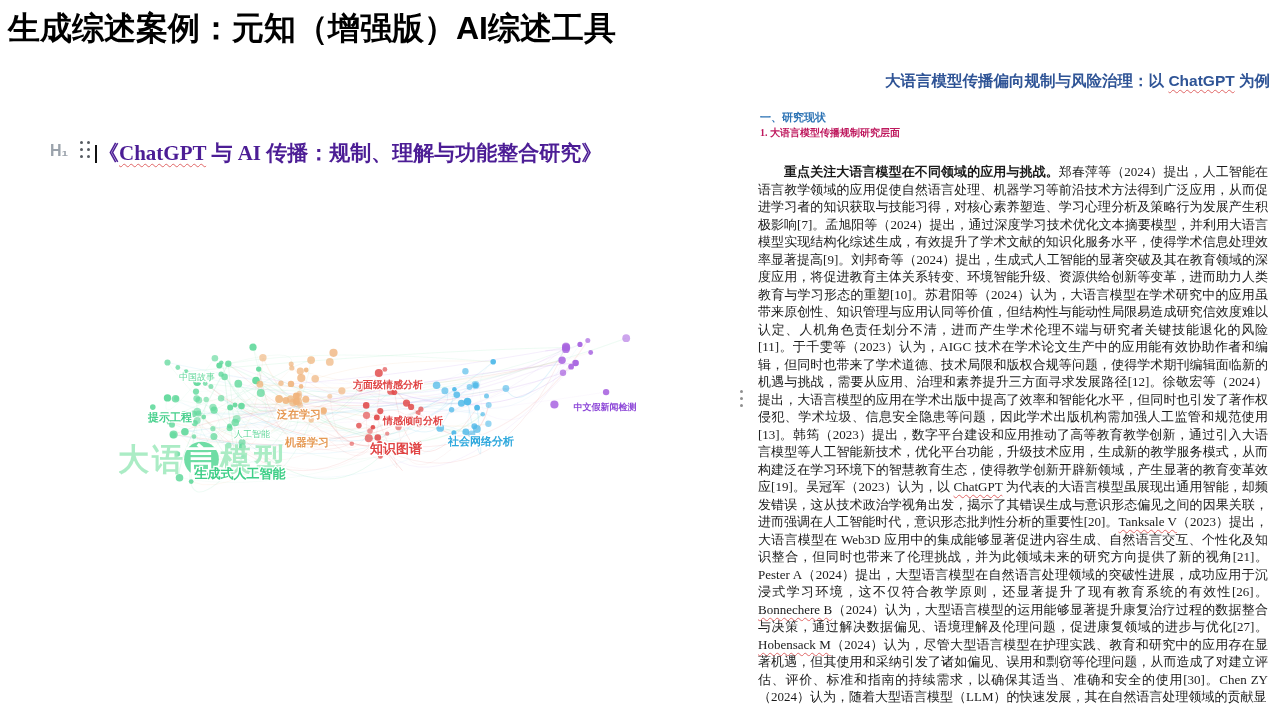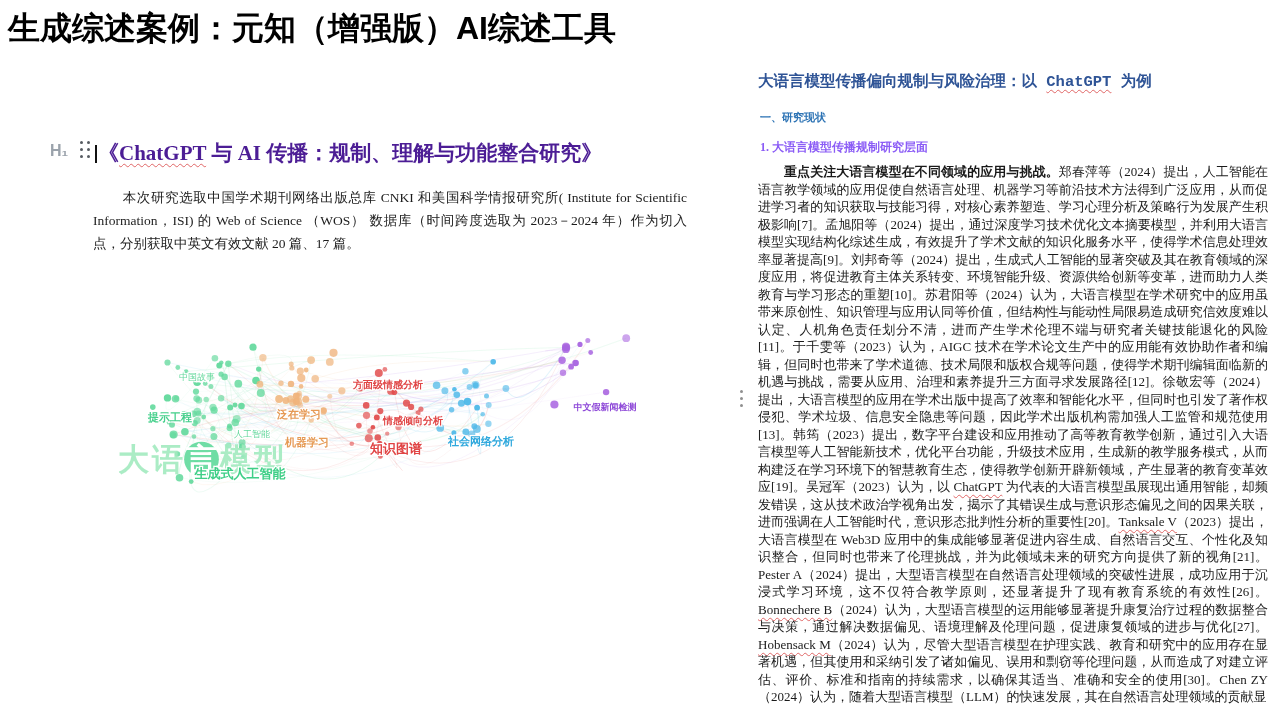--- a/index.html
+++ b/index.html
@@ -17,25 +17,25 @@
   .caret{display:inline-block;width:2px;height:18px;background:#111;vertical-align:-3px;margin-right:1px;}
   .doc-para{position:absolute;left:93px;top:186px;width:594px;font-family:"Liberation Serif",serif;
         font-size:13.5px;line-height:23px;text-align:justify;color:#1c1c1c;text-indent:2.2em;}
   .graph-wrap{position:absolute;left:100px;top:288px;width:560px;height:282px;}
   .fig-caption{position:absolute;left:100px;top:572px;width:560px;text-align:center;
         font-family:"Liberation Serif",serif;font-size:13.5px;font-weight:700;color:#111;}
   
   .divider-handle{position:absolute;left:740px;top:390px;display:flex;flex-direction:column;gap:4px;}
   .divider-handle i{width:3px;height:3px;border-radius:50%;background:#8f8f8f;display:block;}
   
-  .r-title{position:absolute;left:758px;top:71px;width:512px;text-align:left;font-size:15.5px;
-        font-weight:700;color:#2f5496;font-family:Liberation Mono, monospace;}
+  .r-title{position:absolute;left:758px;top:71px;width:512px;text-align:right;font-size:15.5px;
+        font-weight:700;color:#2f5496;font-family:Liberation Sans, sans-serif;}
   .r-heading{position:absolute;left:760px;top:110px;font-size:11px;font-weight:700;color:#2e74b5;
         font-family:"Liberation Sans",sans-serif;}
-  .r-subheading{position:absolute;left:760px;top:139px;font-size:12px;font-weight:700;color:#8b5cf6;
+  .r-subheading{position:absolute;left:760px;top:126px;font-size:10px;font-weight:700;color:#be185d;
         font-family:"Liberation Serif",serif;}
   .r-para{position:absolute;left:758px;top:163px;width:510px;height:557px;overflow:hidden;
         font-family:"Liberation Serif",serif;font-size:13px;line-height:17.5px;text-align:justify;
         color:#1a1a1a;text-indent:2em;}
   .seg-bold{font-weight:700;}
   .seg-wavy{text-decoration-line:underline;text-decoration-style:wavy;
         text-decoration-color:#e06666;text-decoration-thickness:1px;text-underline-offset:3px;}
 </style>
 </head>
 <body>
@@ -51,21 +51,20 @@
       <i></i>
       <i></i>
       <i></i>
       <i></i>
   </div>
 
   <div class="doc-title">
     <span class="caret"></span><span><span>《</span><span class="seg-wavy">ChatGPT</span><span> 与  AI 传播：规制、理解与功能整合研究》</span></span>
   </div>
 
-  <div class="doc-para">本次研究选取中国学术期刊网络出版总库 CNKI 和美国科学情报研究所( Institute for Scientific Information，ISI) 的 Web of Science （WOS） 数据库（时间跨度选取为 2023－2024 年）作为切入点，分别获取中英文有效文献 20 篇、17 篇。</div>
 
   <div class="graph-wrap">
     <svg id="netsvg" width="560" height="282" viewBox="0 0 560 282">
         <g>
           <path d="M285.3,162.9 Q178.7,173.5 160.8,105.0" fill="none" stroke="#e14b4b" stroke-opacity="0.07" stroke-width="0.74"></path>
           <path d="M191.2,76.1 Q210.6,113.9 306.5,115.1" fill="none" stroke="#e14b4b" stroke-opacity="0.10" stroke-width="0.58"></path>
           <path d="M284.9,81.4 Q152.4,156.8 86.1,83.5" fill="none" stroke="#e14b4b" stroke-opacity="0.10" stroke-width="0.53"></path>
           <path d="M72.0,136.8 Q157.6,118.5 191.8,80.0" fill="none" stroke="#f0b47c" stroke-opacity="0.11" stroke-width="0.70"></path>
           <path d="M128.3,75.7 Q74.9,172.5 79.5,189.7" fill="none" stroke="#62d99c" stroke-opacity="0.16" stroke-width="1.05"></path>
           <path d="M128.3,75.7 Q295.1,145.7 480.0,56.4" fill="none" stroke="#a864e0" stroke-opacity="0.11" stroke-width="0.70"></path>

